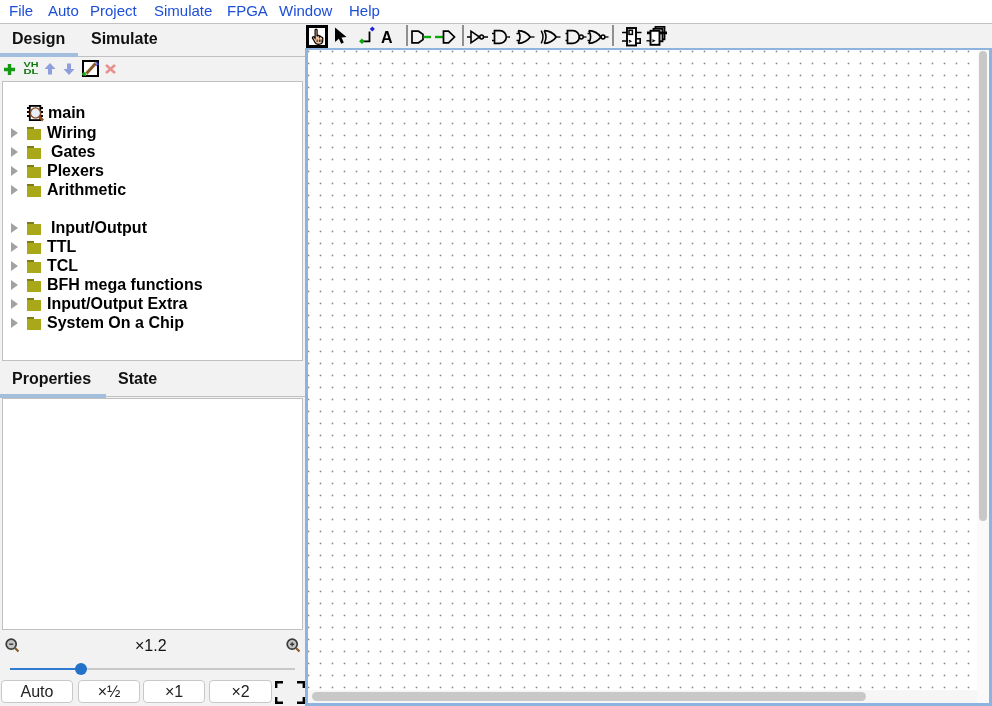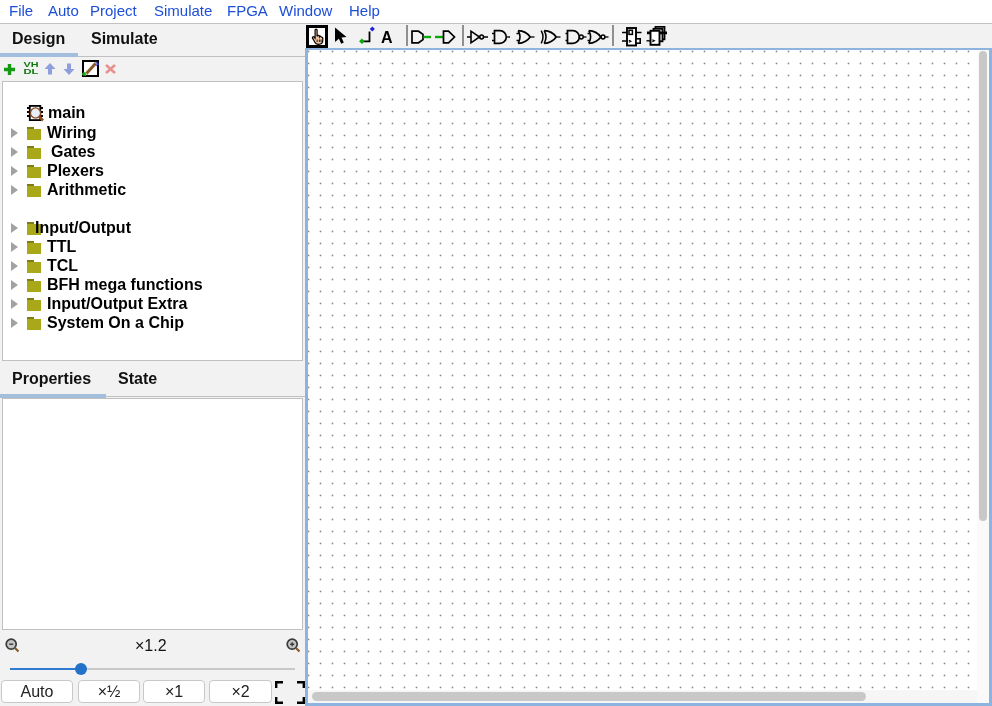--- a/index.html
+++ b/index.html
@@ -135,21 +135,21 @@
           <div class="body"></div>
         </div>
         <div class="treetext" style="left:44px;">Arithmetic</div>
       </div>
     <div class="treerow" style="top:136px;">
         <div class="arrow"></div>
         <div class="folder">
           <div class="tab"></div>
           <div class="body"></div>
         </div>
-        <div class="treetext" style="left:32px;">Input/Output</div>
+        <div class="treetext" style="left:48px;">Input/Output</div>
       </div>
     <div class="treerow" style="top:155px;">
         <div class="arrow"></div>
         <div class="folder">
           <div class="tab"></div>
           <div class="body"></div>
         </div>
         <div class="treetext" style="left:44px;">TTL</div>
       </div>
     <div class="treerow" style="top:174px;">

